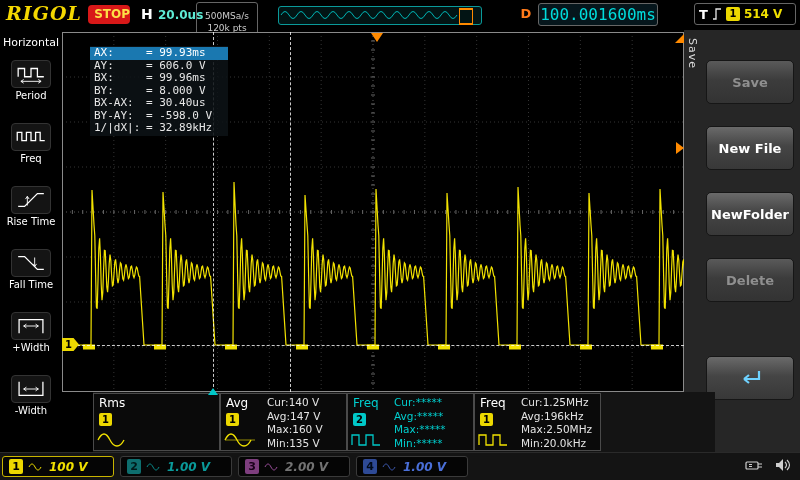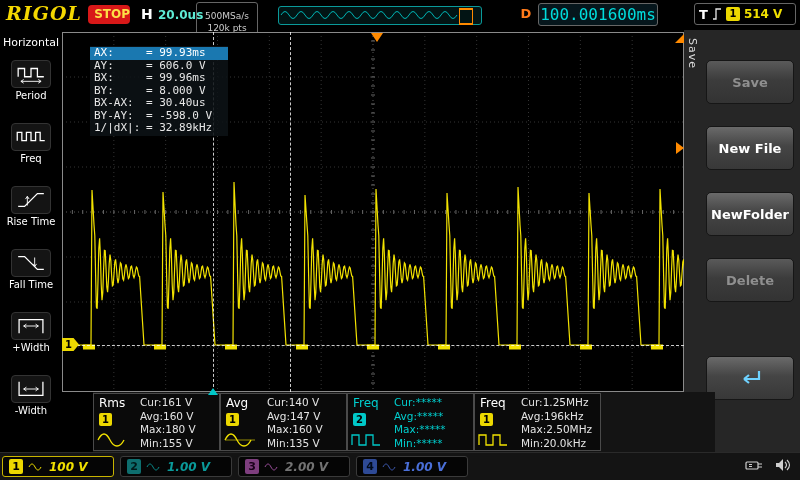--- a/index.html
+++ b/index.html
@@ -372,26 +372,20 @@
   <div class="measure-bar">
 
     <div class="mcell">
       <div class="m-label">Rms</div>
       <div class="m-ch">1</div>
       <span class="m-icon">
         <svg width="34" height="18" viewBox="0 0 34 18">
             <path d="M2 9 C6 1,10 1,14 9 S24 17,28 9" stroke="#f2e200" fill="none" stroke-width="1.3"></path>
           </svg>
       </span>
-      <div class="m-vals">
-        <div>Cur:161 V</div>
-        <div>Avg:160 V</div>
-        <div>Max:180 V</div>
-        <div>Min:155 V</div>
-      </div>
     </div>
 
     <div class="mcell">
       <div class="m-label">Avg</div>
       <div class="m-ch">1</div>
       <span class="m-icon">
         <svg width="34" height="18" viewBox="0 0 34 18">
             <path d="M2 9 C6 1,10 1,14 9 S24 17,28 9" stroke="#f2e200" fill="none" stroke-width="1.3"></path>
             <path d="M2 9 H32" stroke="#f2e200" stroke-width="0.6"></path>
           </svg>

